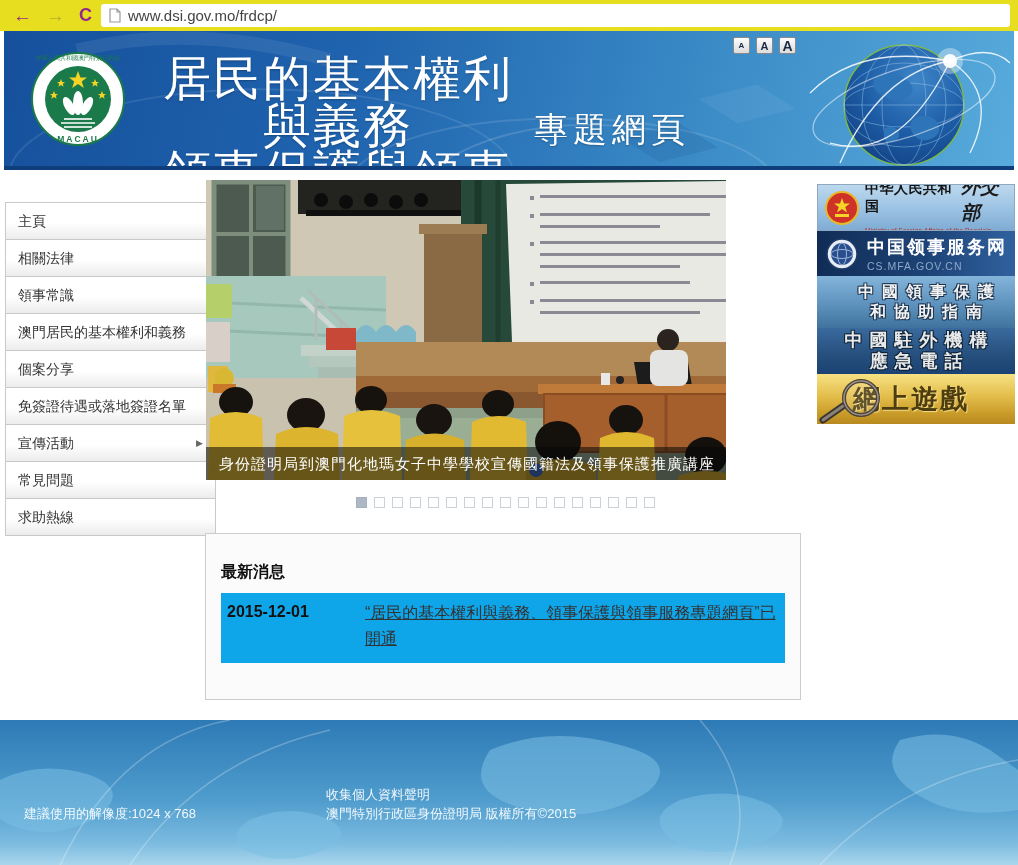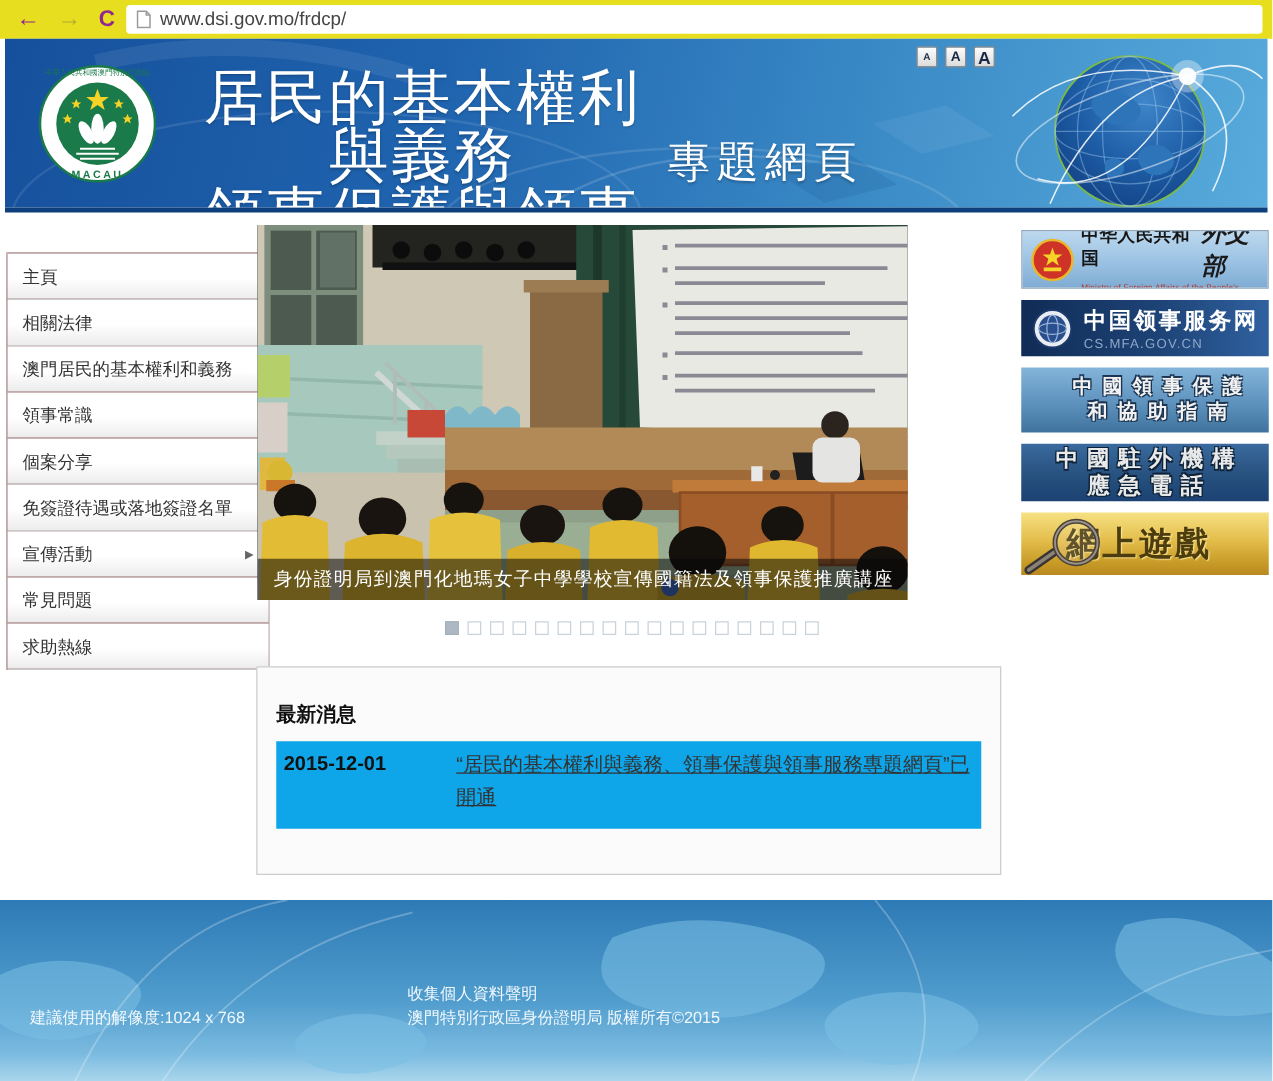--- a/index.html
+++ b/index.html
@@ -87,21 +87,21 @@
     position:absolute; left:205px; top:533px; width:596px; height:167px;
     background:#fbfbfb; border:1px solid #cccccc; padding:28px 15px 0 15px;
   }
   .news-heading { font-size:16px; font-weight:bold; color:#111; margin-bottom:10px; }
   .news-row { display:flex; background:#0ea5e9; padding:7px 8px 10px 6px; }
   .news-date { width:138px; flex:none; font-size:16px; font-weight:bold; color:#111; padding-top:3px; }
   .news-link { flex:1; font-size:16px; color:#333; text-decoration:underline; line-height:1.65; cursor:pointer; }
 
   
   #right-banners { position:absolute; left:817px; top:184px; width:198px; }
-  .banner { width:198px; position:relative; margin-bottom:9px; cursor:pointer; overflow:hidden; }
+  .banner { width:198px; position:relative; cursor:pointer; overflow:hidden; }
   .banner-1 {
     height:47px; background:linear-gradient(#bcd8ee 0%,#9ec4e4 50%,#7facd4 100%);
     border:1px solid #8fa8c0; display:flex; align-items:center;
   }
   .b1-text { margin-left:5px; }
   .b1-row1 { display:flex; align-items:baseline; }
   .b1-cn { font-size:14px; font-weight:bold; color:#151515; letter-spacing:.5px; }
   .b1-cal { font-size:19px; font-style:italic; font-weight:bold; color:#1a1a1a;
             font-family:"Liberation Serif",serif; margin-left:2px; }
   .b1-en { font-size:6.5px; color:#b62c22; margin-top:1px; letter-spacing:.2px; }
@@ -245,24 +245,24 @@
 </div>
 
 <nav id="sidebar">
   <div class="menu-item">
       <span>主頁</span>
     </div>
   <div class="menu-item">
       <span>相關法律</span>
     </div>
   <div class="menu-item">
+      <span>領事常識</span>
+    </div>
+  <div class="menu-item">
       <span>澳門居民的基本權利和義務</span>
-    </div>
-  <div class="menu-item">
-      <span>領事常識</span>
     </div>
   <div class="menu-item">
       <span>個案分享</span>
     </div>
   <div class="menu-item">
       <span>免簽證待遇或落地簽證名單</span>
     </div>
   <div class="menu-item">
     <span>宣傳活動</span>
     <span class="submenu-arrow">▶</span>

